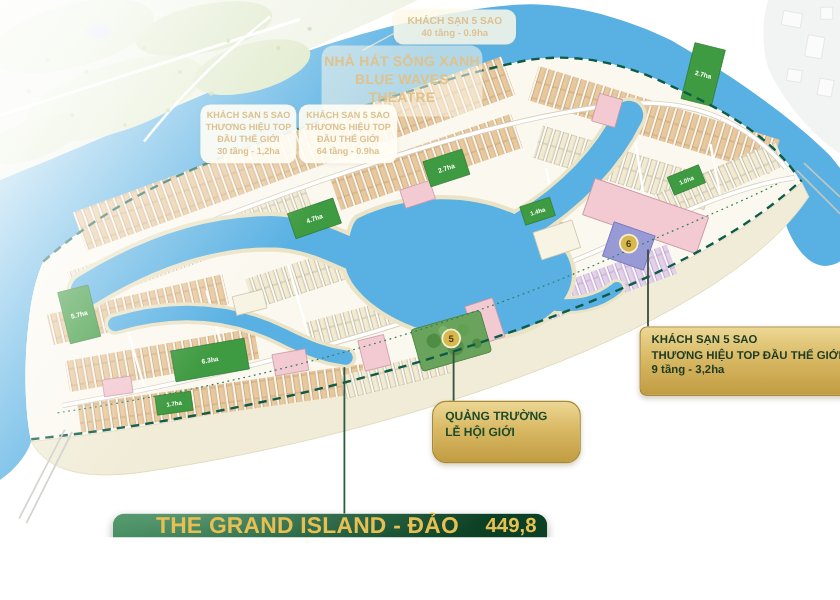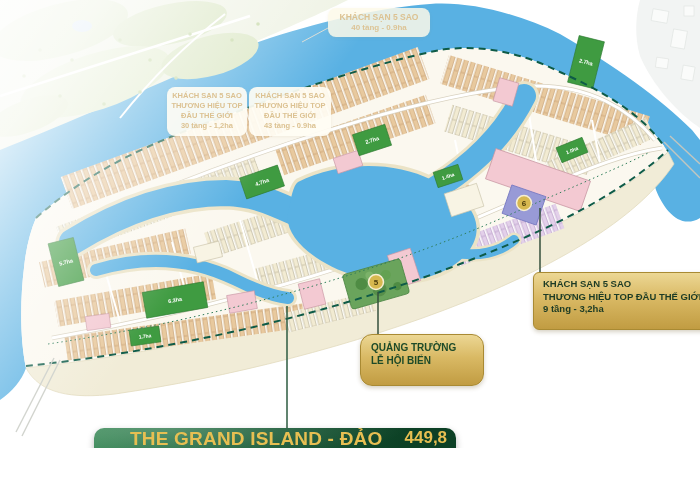--- a/index.html
+++ b/index.html
@@ -258,44 +258,48 @@
   </g>
 </svg>
 
 <div class="fade-overlay"></div>
 
 <div class="lbl lbl-cream" style="left:328px;top:8px;width:98px;padding:4px 2px;font-size:8.5px;">
   <div>KHÁCH SẠN 5 SAO</div>
   <div class="sub" style="font-size:8px;">40 tầng - 0.9ha</div>
 </div>
 
+<div class="lbl theatre" style="left:268px;top:38px;width:130px;padding:7px 2px;font-size:11.5px;">
+  <div>NHÀ HÁT SÔNG XANH</div>
+  <div>BLUE WAVES THEATRE</div>
+</div>
 
 <div class="lbl lbl-cream" style="left:167px;top:87px;width:76px;padding:4px 2px;font-size:7.5px;line-height:1.35;background:rgba(255,253,244,.92);">
   <div>KHÁCH SẠN 5 SAO</div>
   <div>THƯƠNG HIỆU TOP</div>
   <div>ĐẦU THẾ GIỚI</div>
   <div>30 tầng - 1,2ha</div>
 </div>
 
 <div class="lbl lbl-cream" style="left:249px;top:87px;width:78px;padding:4px 2px;font-size:7.5px;line-height:1.35;background:rgba(255,253,244,.92);">
   <div>KHÁCH SẠN 5 SAO</div>
   <div>THƯƠNG HIỆU TOP</div>
   <div>ĐẦU THẾ GIỚI</div>
-  <div>43 tầng - 0.9ha</div>
+  <div>64 tầng - 0.9ha</div>
 </div>
 
 <div class="gold-box" style="left:533px;top:272px;width:164px;height:46px;padding:5px 9px;font-size:9.5px;line-height:1.32;">
   <div>KHÁCH SẠN 5 SAO</div>
   <div>THƯƠNG HIỆU TOP ĐẦU THẾ GIỚI</div>
   <div>9 tầng - 3,2ha</div>
 </div>
 
 <div class="gold-box" style="left:360px;top:334px;width:102px;height:38px;padding:6px 10px;font-size:10px;line-height:1.3;color:#1d4a28;border-radius:12px;">
   <div>QUẢNG TRƯỜNG</div>
-  <div>LỄ HỘI BIỂN</div>
+  <div>LỄ HỘI GIỚI</div>
 </div>
 
 <div class="banner" style="left:94px;top:428px;width:326px;height:64px;">
   <div class="t1">THE GRAND ISLAND - ĐẢO MẶT TRỜI</div>
   <div class="t2">449,8 ha</div>
 </div>
 
 </div>
 
 </body></html>

